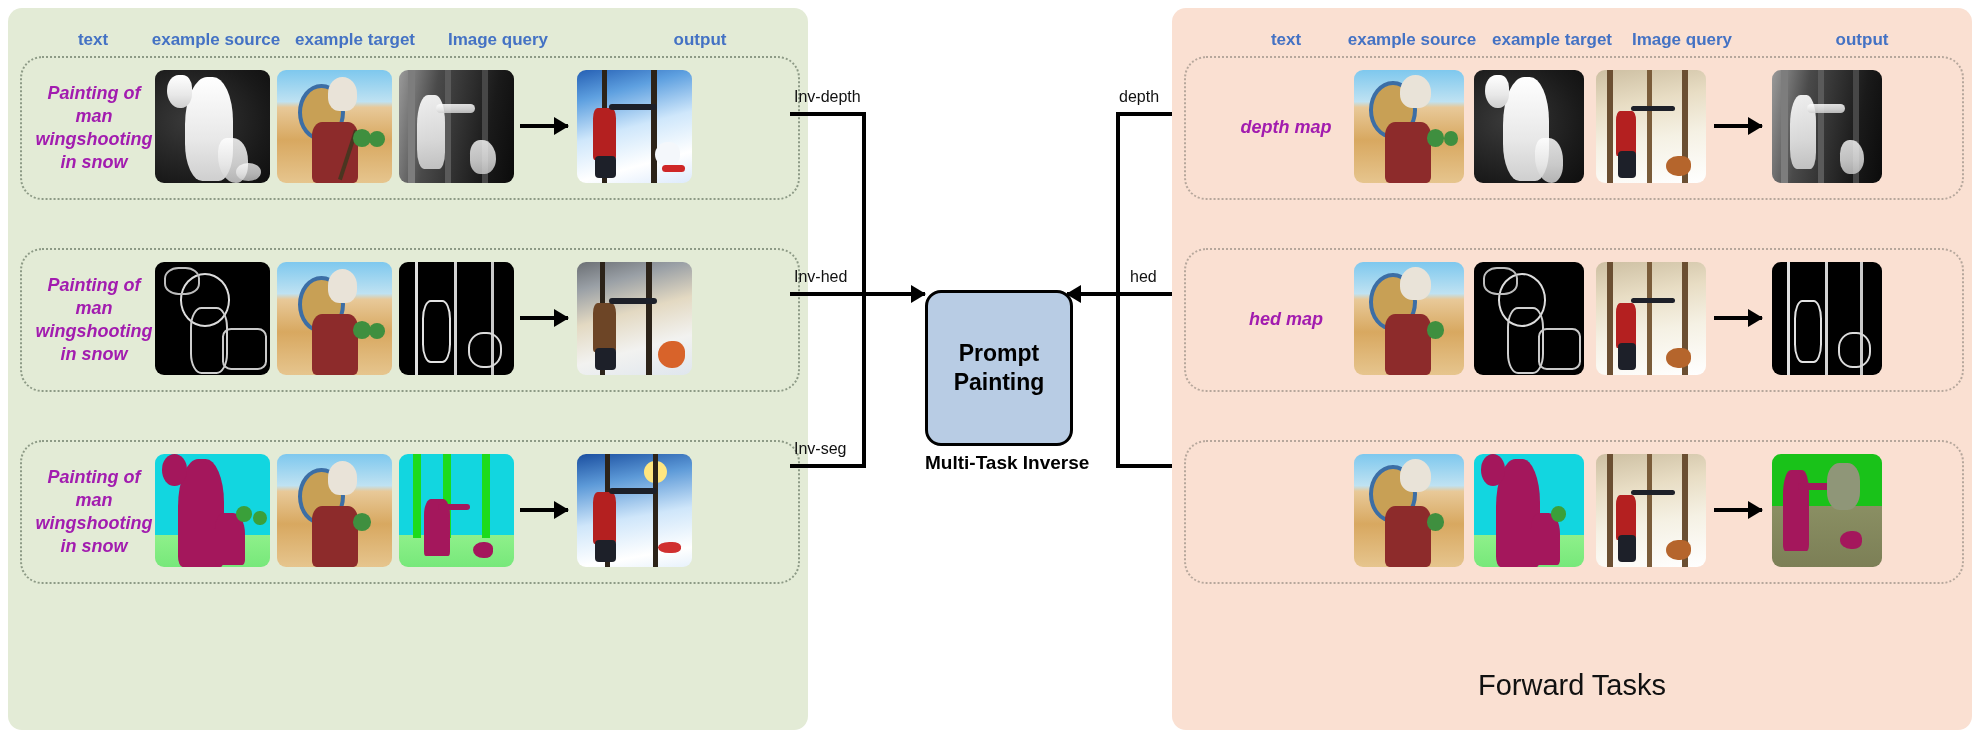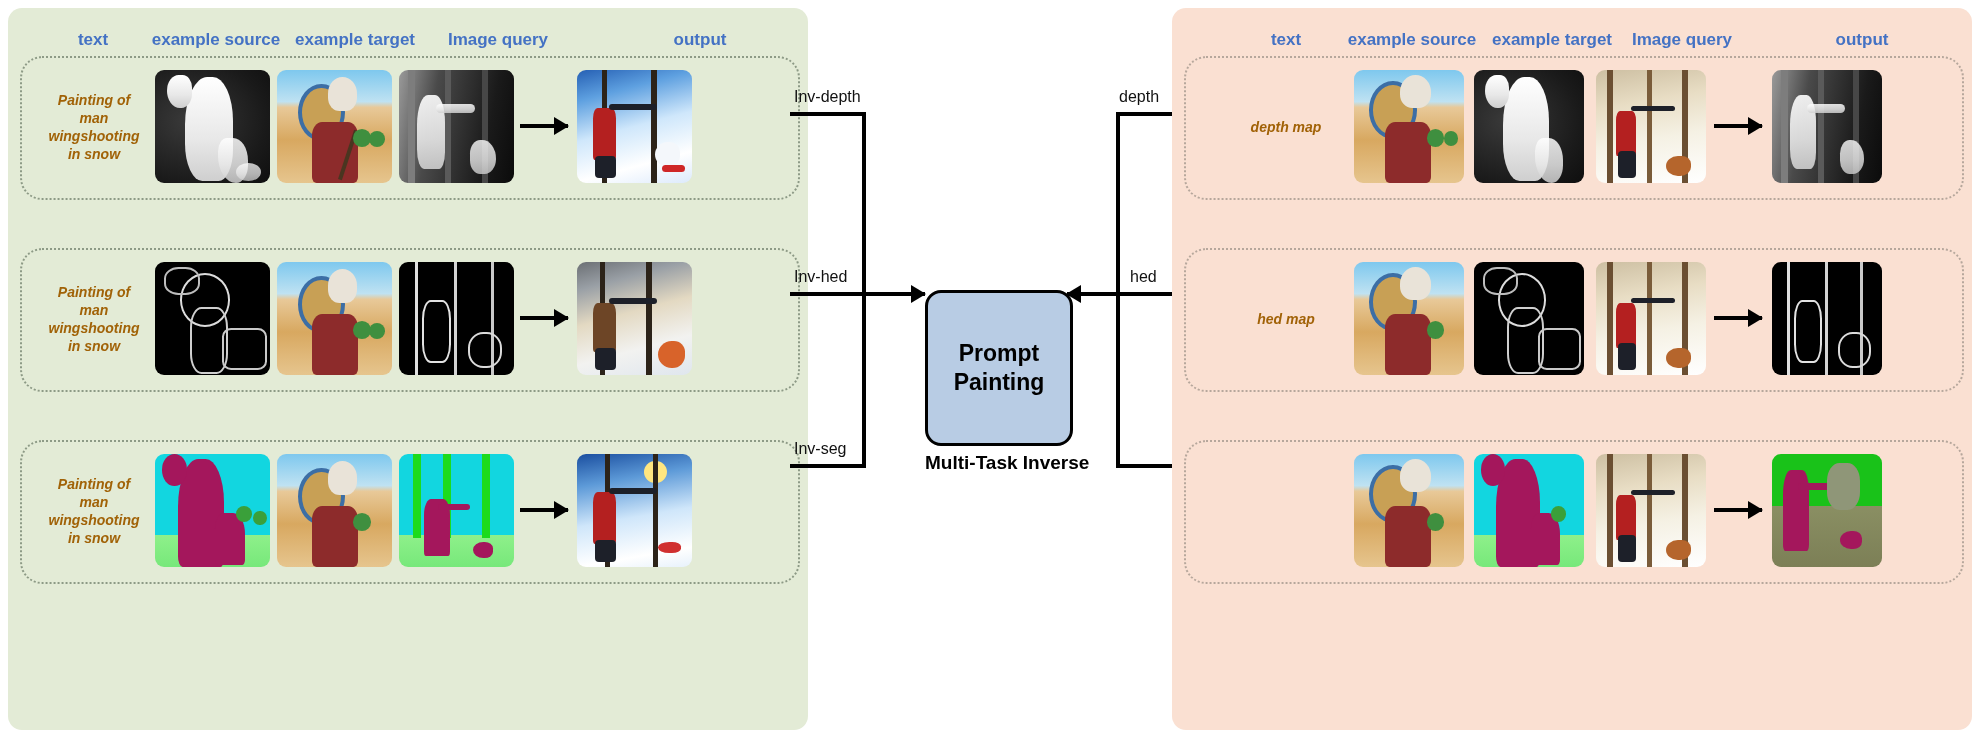--- a/index.html
+++ b/index.html
@@ -10,22 +10,22 @@
   #panel-inverse{left:8px;top:8px;width:800px;height:722px;background:#e3ebd6;}
   #panel-forward{left:1172px;top:8px;width:800px;height:722px;background:#fae0d2;}
 
   .col-headers{position:absolute;top:22px;left:0;width:100%;height:24px;}
   .col-head{position:absolute;color:#4472c4;font-weight:bold;font-size:17px;
             text-align:center;white-space:nowrap;transform:translateX(-50%);}
 
   .taskrow{position:absolute;border:2.5px dotted #8d9a86;border-radius:22px;}
   #panel-forward .taskrow{border-color:#b6a79c;}
 
-  .rowlabel{position:absolute;font-style:italic;font-weight:bold;font-size:14px;
-            color:#a16207;text-align:center;line-height:1.28;transform:translate(-50%,-50%);
+  .rowlabel{position:absolute;font-style:italic;font-weight:bold;font-size:18px;
+            color:#a21caf;text-align:center;line-height:1.28;transform:translate(-50%,-50%);
             white-space:pre-line;}
 
   .thumb{position:absolute;border-radius:9px;overflow:hidden;}
   .thumb .inner{width:100%;height:100%;position:relative;}
 
   .arrow{position:absolute;height:4px;background:#000;}
   .arrow:after{content:"";position:absolute;right:-1px;top:-7px;
     border-top:9px solid transparent;border-bottom:9px solid transparent;
     border-left:15px solid #000;}
   .arrow.left:after{content:"";right:auto;left:-1px;top:-7px;
@@ -398,13 +398,14 @@
         <div class="blob figure-m" style="left:10%;top:14%;width:24%;height:72%;border-radius:30% 26% 8% 8%;"></div>
         <div class="blob figure-m" style="left:24%;top:26%;width:34%;height:6%;border-radius:3px;"></div>
         <div class="blob" style="left:50%;top:8%;width:30%;height:42%;background:#8f9678;border-radius:38%;"></div>
         <div class="blob figure-m" style="left:62%;top:68%;width:20%;height:16%;border-radius:50% 40% 40% 50%;"></div>
       </div>
     </div>
 
     <div class="arrow" style="left:528px;top:66px;width:48px;"></div>
   </div>
 
+  <div class="panel-footer">Forward Tasks</div>
 </div>
 
 </body></html>

